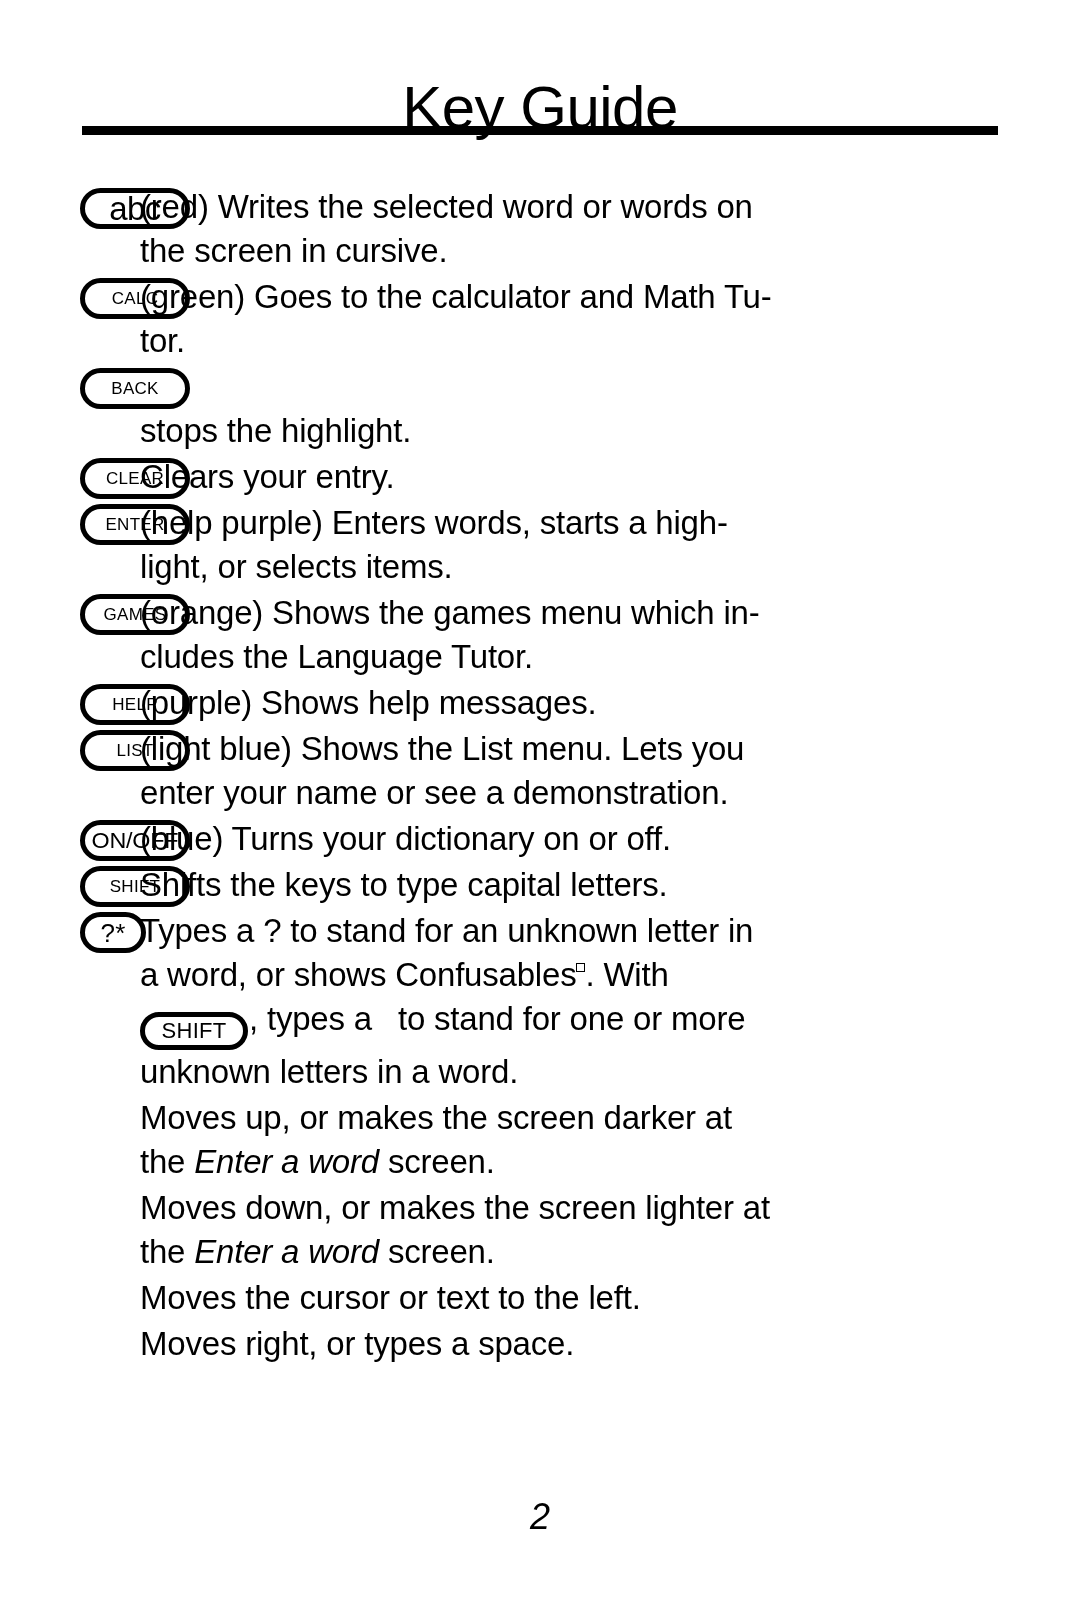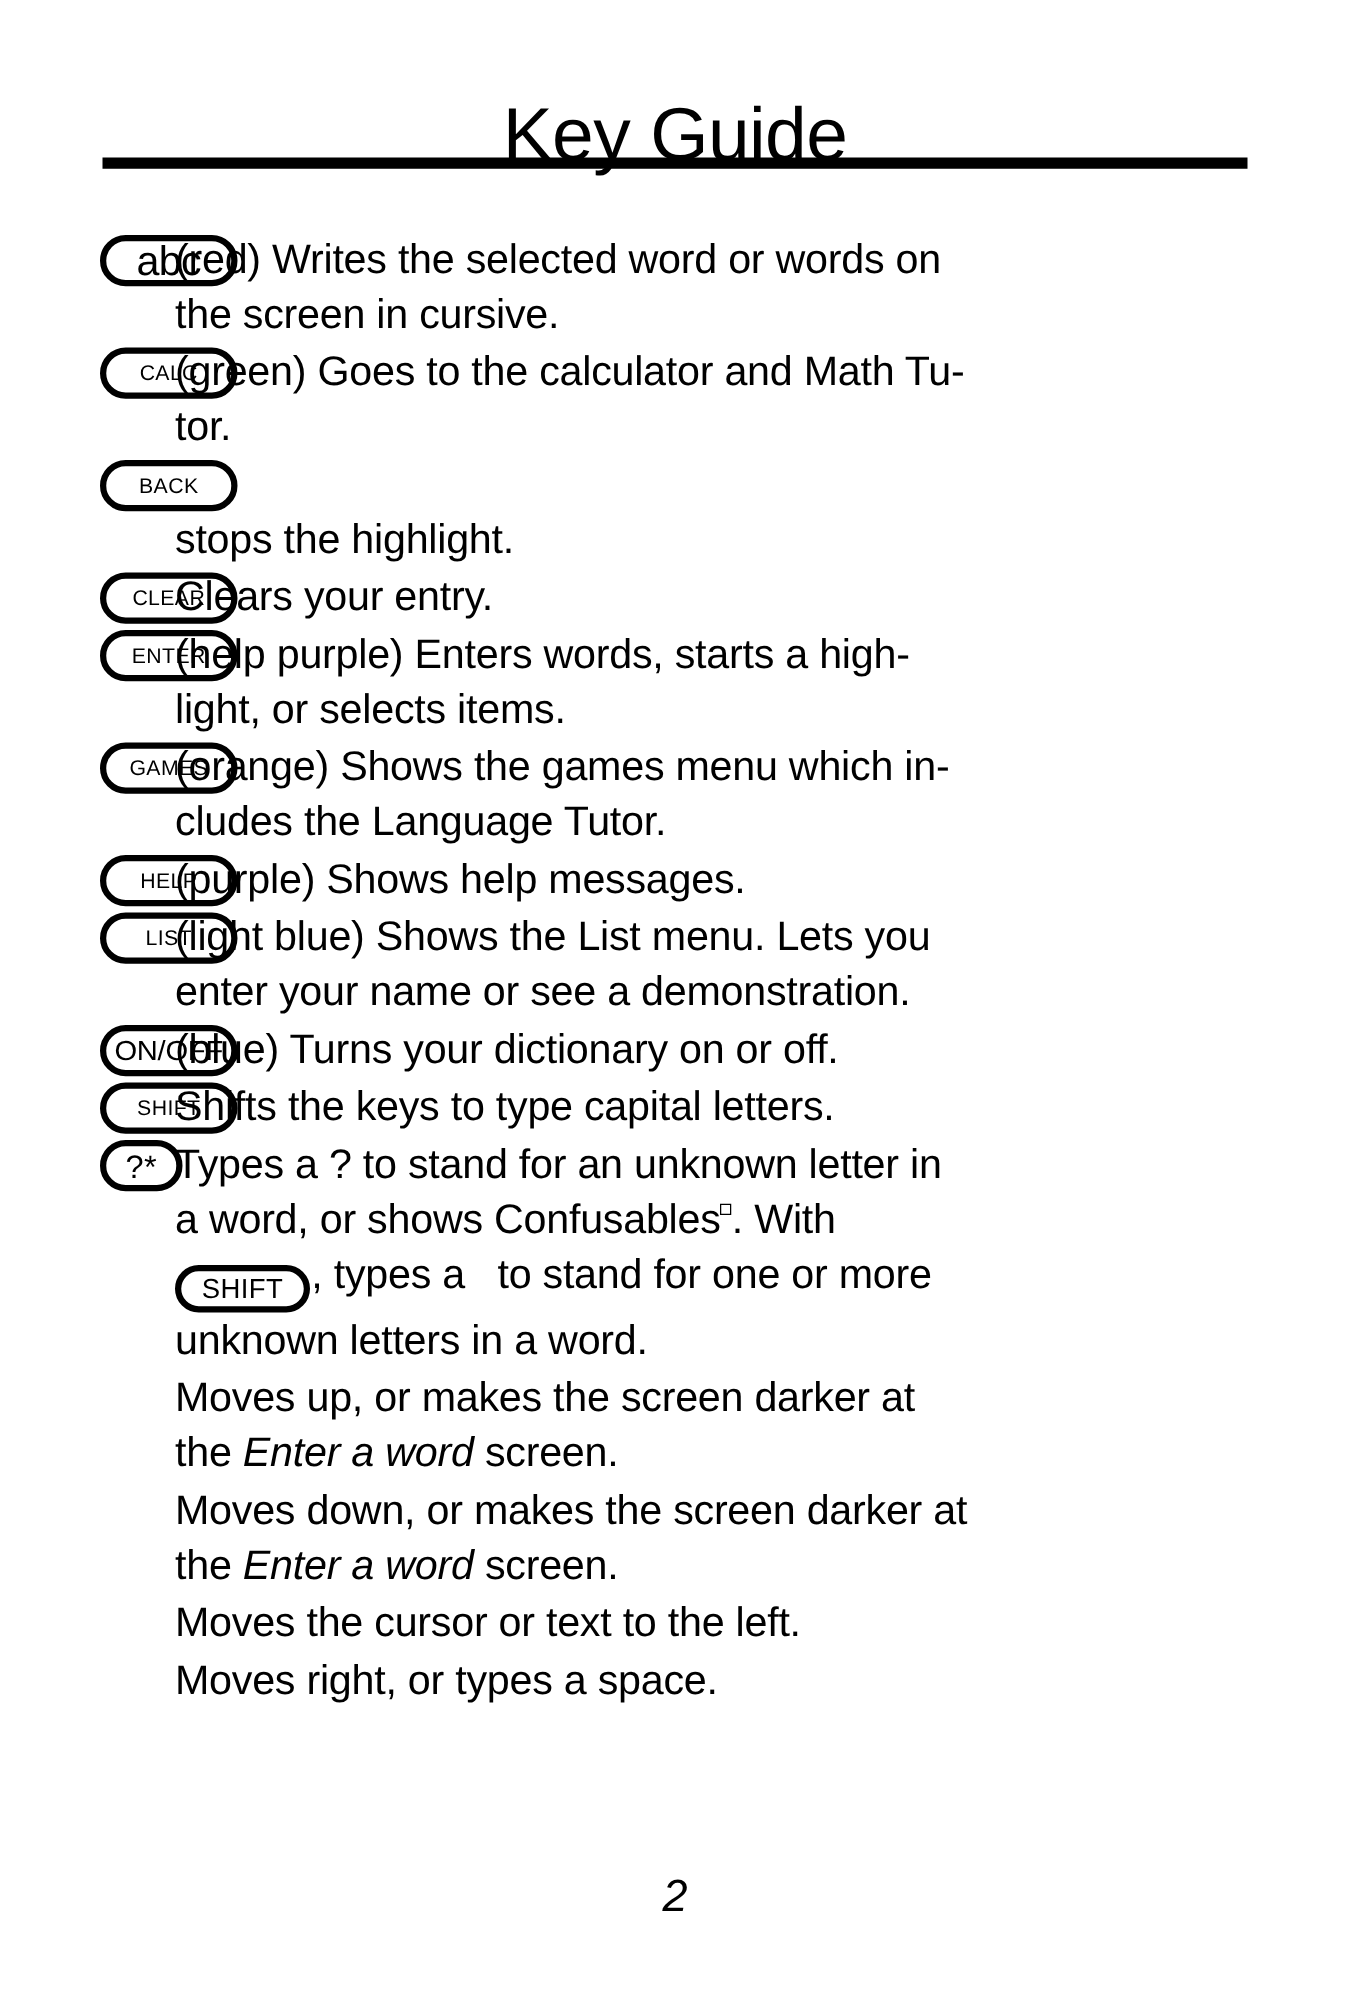--- a/index.html
+++ b/index.html
@@ -324,21 +324,21 @@
       <div class="desc">
         <span>Moves up, or makes the screen darker at</span>
         <br>
         <span>the </span><span class="ital">Enter a word</span><span> screen.</span>
       </div>
     </div>
 
     <div class="row">
       <div class="keycell empty"></div>
       <div class="desc">
-        <span>Moves down, or makes the screen darker at</span>
+        <span>Moves down, or makes the screen lighter at</span>
         <br>
         <span>the </span><span class="ital">Enter a word</span><span> screen.</span>
       </div>
     </div>
 
     <div class="row">
       <div class="keycell empty"></div>
       <div class="desc">
         <span>Moves the cursor or text to the left.</span>
       </div>

